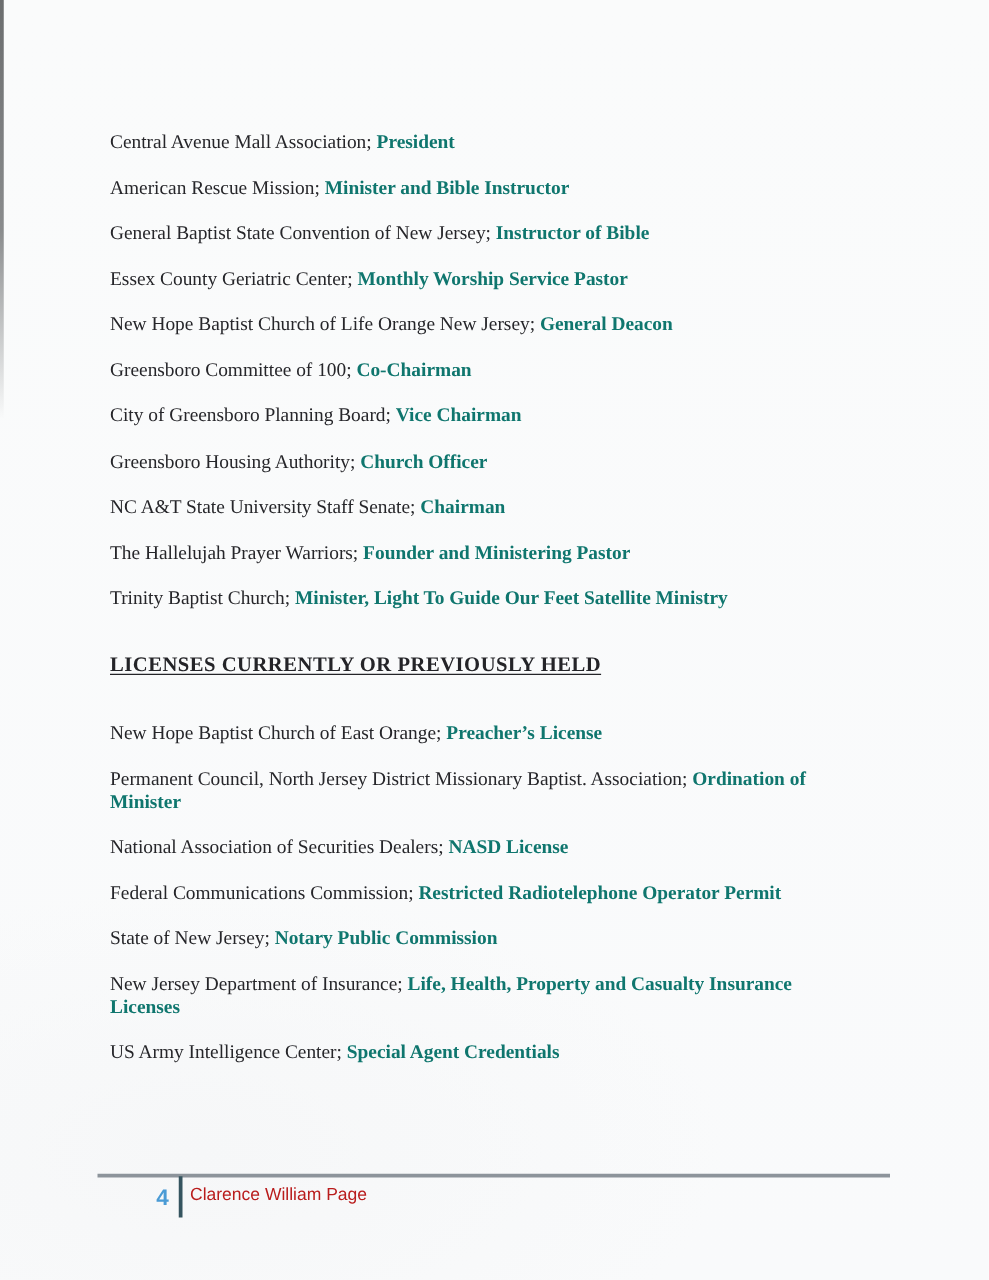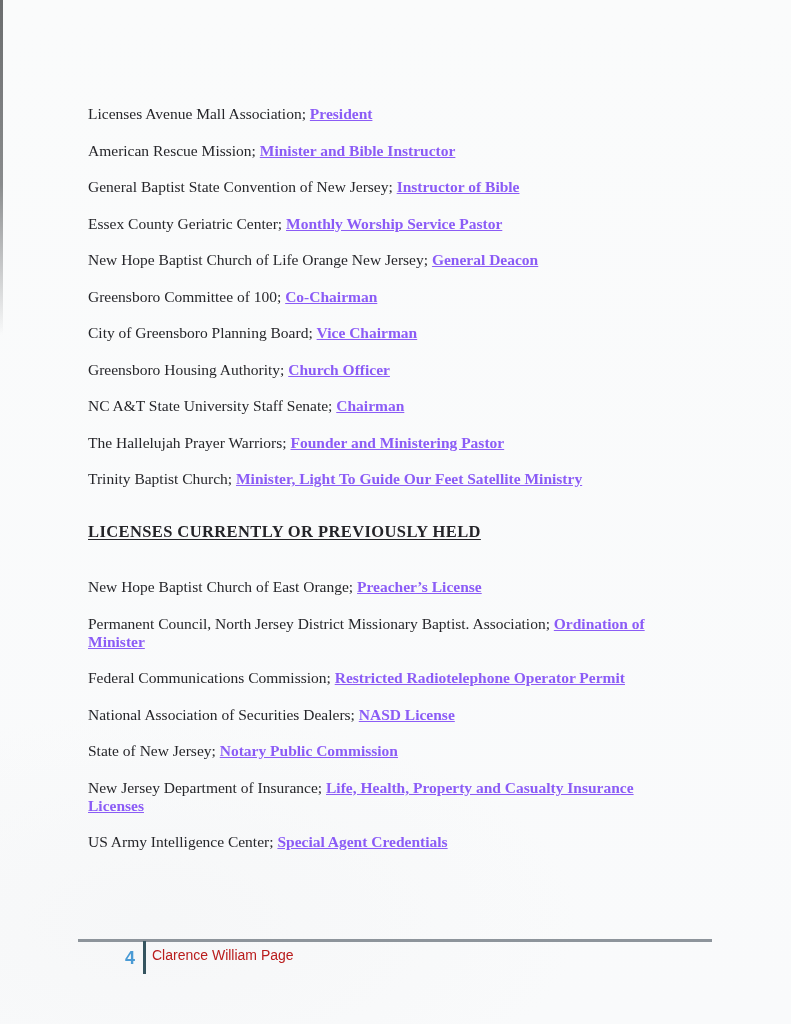--- a/index.html
+++ b/index.html
@@ -20,21 +20,21 @@
   .content {
     position: absolute;
     left: 88px; top: 0;
     width: 575px;
     padding-top: 105px;
     color: #26262a;
     font-size: 15.5px;
     line-height: 18px;
   }
   .entry { margin: 0 0 18.5px 0; }
-  .entry strong { font-weight: bold; color: #8b5cf6; text-decoration: underline; }
+  .entry strong { font-weight: bold; color: #0f766e; }
   .section-heading {
     margin: 34px 0 37px 0;
     text-align: left;
     font-size: 16.5px;
     font-weight: bold;
     letter-spacing: 0.4px;
     text-decoration: underline;
     text-underline-offset: 2px;
     color: #242428;
     line-height: 19px;
@@ -66,38 +66,38 @@
     line-height: 18px;
   }
 </style>
 </head>
 <body>
 
 <div class="scan-edge-artifact"></div>
 
 <div class="content">
   <div id="affiliations-list">
-      <p class="entry"><span>Licenses Avenue Mall Association; </span><strong>President</strong></p>
+      <p class="entry"><span>Central Avenue Mall Association; </span><strong>President</strong></p>
       <p class="entry"><span>American Rescue Mission; </span><strong>Minister and Bible Instructor</strong></p>
       <p class="entry"><span>General Baptist State Convention of New Jersey; </span><strong>Instructor of Bible</strong></p>
       <p class="entry"><span>Essex County Geriatric Center; </span><strong>Monthly Worship Service Pastor</strong></p>
       <p class="entry"><span>New Hope Baptist Church of Life Orange New Jersey; </span><strong>General Deacon</strong></p>
       <p class="entry"><span>Greensboro Committee of 100; </span><strong>Co-Chairman</strong></p>
       <p class="entry"><span>City of Greensboro Planning Board; </span><strong>Vice Chairman</strong></p>
       <p class="entry"><span>Greensboro Housing Authority; </span><strong>Church Officer</strong></p>
       <p class="entry"><span>NC A&amp;T State University Staff Senate; </span><strong>Chairman</strong></p>
       <p class="entry"><span>The Hallelujah Prayer Warriors; </span><strong>Founder and Ministering Pastor</strong></p>
       <p class="entry"><span>Trinity Baptist Church; </span><strong>Minister, Light To Guide Our Feet Satellite Ministry</strong></p>
     </div>
   <h2 class="section-heading">LICENSES CURRENTLY OR PREVIOUSLY HELD</h2>
   <div id="licenses-list">
       <p class="entry"><span>New Hope Baptist Church of East Orange; </span><strong>Preacher’s License</strong></p>
       <p class="entry"><span>Permanent Council, North Jersey District Missionary Baptist. Association; </span><strong>Ordination of Minister</strong></p>
+      <p class="entry"><span>National Association of Securities Dealers; </span><strong>NASD License</strong></p>
       <p class="entry"><span>Federal Communications Commission; </span><strong>Restricted Radiotelephone Operator Permit</strong></p>
-      <p class="entry"><span>National Association of Securities Dealers; </span><strong>NASD License</strong></p>
       <p class="entry"><span>State of New Jersey; </span><strong>Notary Public Commission</strong></p>
       <p class="entry"><span>New Jersey Department of Insurance; </span><strong>Life, Health, Property and Casualty Insurance Licenses</strong></p>
       <p class="entry"><span>US Army Intelligence Center; </span><strong>Special Agent Credentials</strong></p>
     </div>
 </div>
 
 <div class="footer">
   <div class="footer-rule" style="background: rgb(141, 148, 155);"></div>
   <div class="footer-page-num" style="color: rgb(74, 155, 213);">4</div>
   <div class="footer-divider" style="background: rgb(53, 84, 95);"></div>

